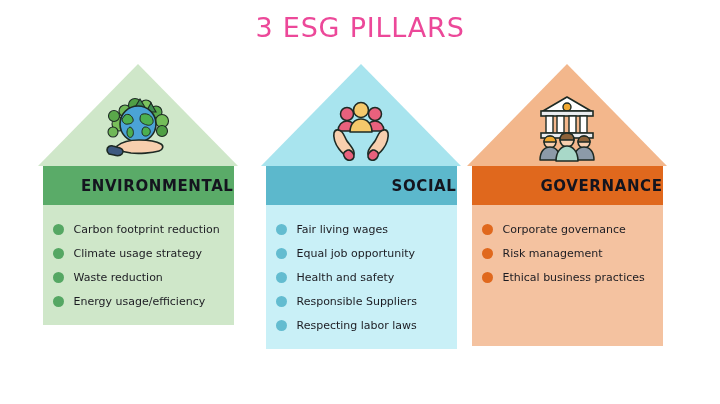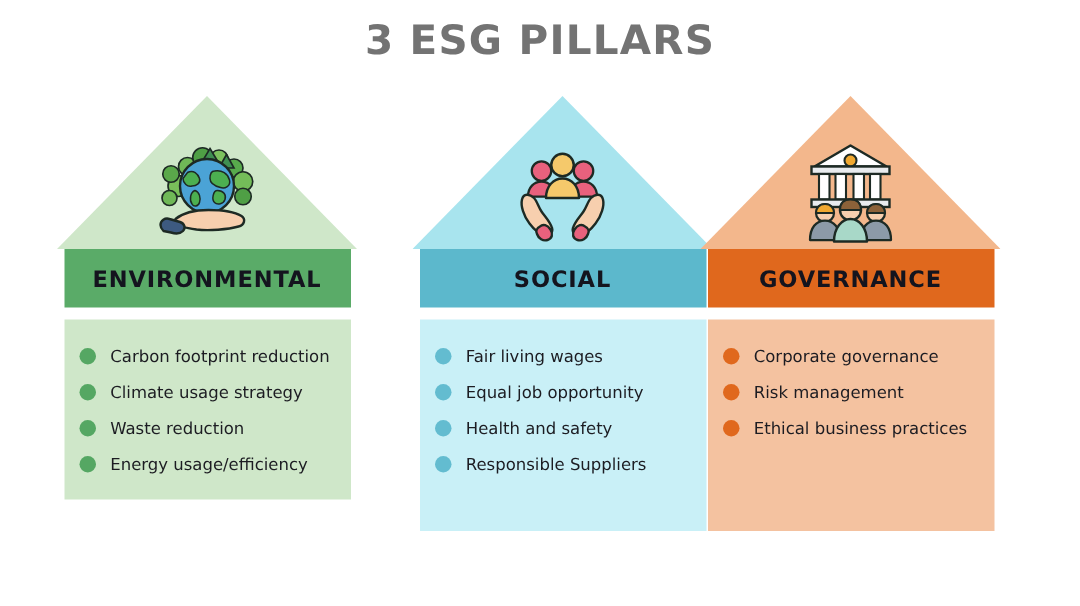--- a/index.html
+++ b/index.html
@@ -21,34 +21,34 @@
   }
 
   
   .title {
     position: absolute;
     top: 12px;
     left: 0;
     width: 720px;
     text-align: center;
     font-size: 27px;
-    font-weight: 700;
+    font-weight: 400;
     letter-spacing: 0.8px;
-    color: #737373;
+    color: #ec4899;
     font-family: "DejaVu Sans", sans-serif;
   }
 
   
   .pillar {
     position: absolute;
     top: 64px;
     width: 200px;
   }
   .pillar-1 { left: 38px; }
-  .pillar-2 { left: 275px; }
+  .pillar-2 { left: 261px; }
   .pillar-3 { left: 467px; }
 
   
   .roof {
     position: relative;
     width: 200px;
     height: 102px;
   }
   .roof-shape {
     position: absolute;
@@ -70,36 +70,36 @@
   .roof-icon svg { display: block; }
 
   
   .band {
     position: relative;
     width: 191px;
     margin: 0 auto;
     height: 39px;
     display: flex;
     align-items: center;
-    justify-content: center;
+    justify-content: flex-end;
   }
   .band-label {
     font-size: 15px;
     font-weight: 700;
     letter-spacing: 0.6px;
     color: #14141e;
     font-family: "DejaVu Sans", sans-serif;
     white-space: nowrap;
   }
 
   
   .body-panel {
     position: relative;
     width: 191px;
-    margin: 8px auto;
+    margin: 0 auto;
     padding: 12px 0 12px 0;
     box-sizing: border-box;
   }
   .body-panel.tall { min-height: 141px; }
   .body-panel.short { min-height: 118px; }
 
   .bullet-row {
     display: flex;
     align-items: center;
     height: 24px;
@@ -238,20 +238,24 @@
         <span class="bullet-text">Equal job opportunity</span>
       </div>
       <div class="bullet-row">
         <span class="dot"></span>
         <span class="bullet-text">Health and safety</span>
       </div>
       <div class="bullet-row">
         <span class="dot"></span>
         <span class="bullet-text">Responsible Suppliers</span>
       </div>
+      <div class="bullet-row">
+        <span class="dot"></span>
+        <span class="bullet-text">Respecting labor laws</span>
+      </div>
     </div>
   </div>
 
   <div class="pillar pillar-3 theme-gov">
 
     <div class="roof">
       <svg class="roof-shape" viewBox="0 0 200 102" preserveAspectRatio="none">
         <polygon class="roof-fill" points="100,0 200,102 0,102"></polygon>
       </svg>
       <div class="roof-icon">

